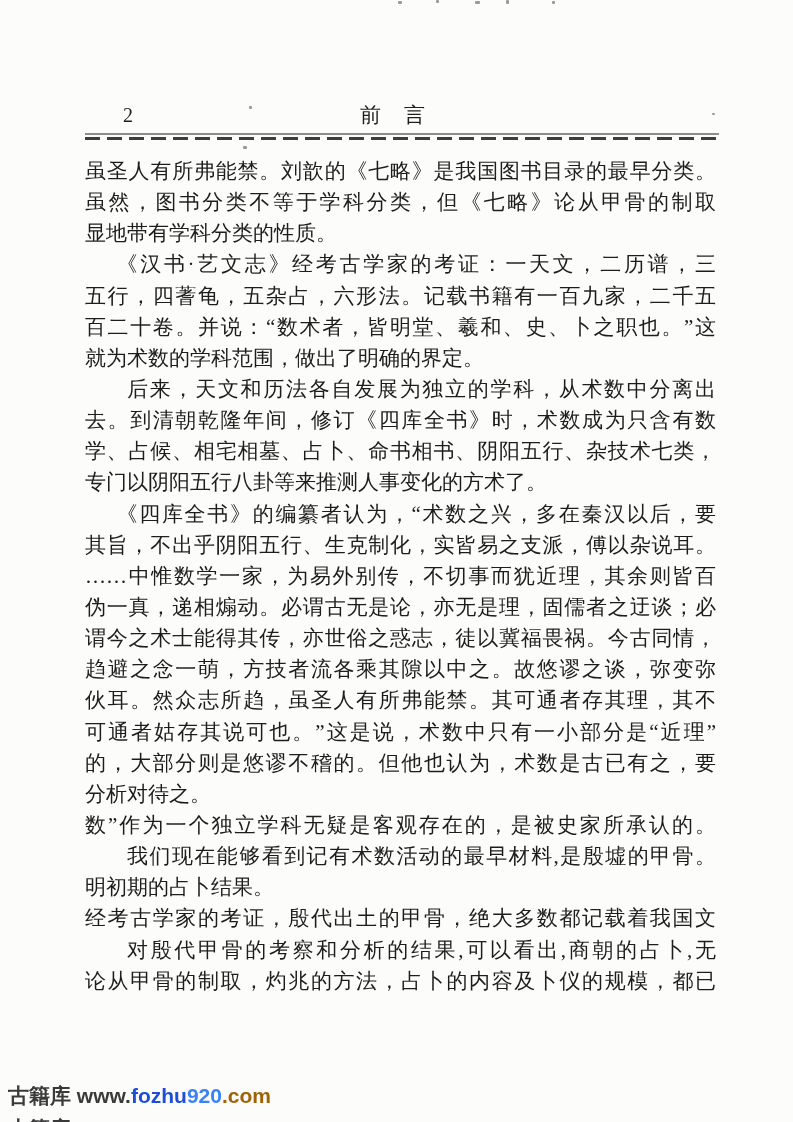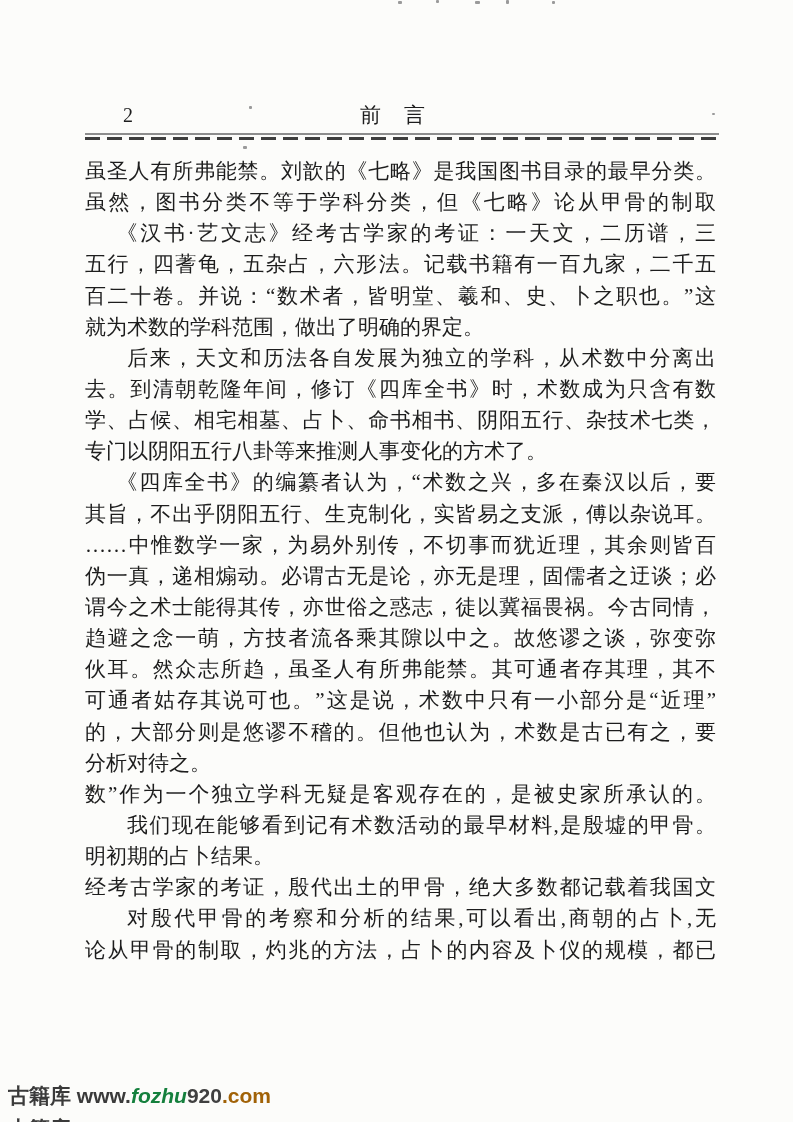--- a/index.html
+++ b/index.html
@@ -75,20 +75,21 @@
   </div>
 
   <div class="header-rule">
     <div class="rule-solid"></div>
     <div class="rule-dash"></div>
   </div>
 
   <div class="body-text">
       <div class="line fill">虽圣人有所弗能禁。刘歆的《七略》是我国图书目录的最早分类。</div>
       <div class="line fill">虽然，图书分类不等于学科分类，但《七略》论从甲骨的制取</div>
+      <div class="line">显地带有学科分类的性质。</div>
       <div class="line fill indent-15">《汉书·艺文志》经考古学家的考证：一天文，二历谱，三</div>
       <div class="line fill">五行，四蓍龟，五杂占，六形法。记载书籍有一百九家，二千五</div>
       <div class="line fill">百二十卷。并说：“数术者，皆明堂、羲和、史、卜之职也。”这</div>
       <div class="line">就为术数的学科范围，做出了明确的界定。</div>
       <div class="line fill indent-2">后来，天文和历法各自发展为独立的学科，从术数中分离出</div>
       <div class="line fill">去。到清朝乾隆年间，修订《四库全书》时，术数成为只含有数</div>
       <div class="line fill">学、占候、相宅相墓、占卜、命书相书、阴阳五行、杂技术七类，</div>
       <div class="line">专门以阴阳五行八卦等来推测人事变化的方术了。</div>
       <div class="line fill indent-15">《四库全书》的编纂者认为，“术数之兴，多在秦汉以后，要</div>
       <div class="line fill">其旨，不出乎阴阳五行、生克制化，实皆易之支派，傅以杂说耳。</div>
@@ -102,21 +103,21 @@
       <div class="line">分析对待之。</div>
       <div class="line fill">数”作为一个独立学科无疑是客观存在的，是被史家所承认的。</div>
       <div class="line fill indent-2">我们现在能够看到记有术数活动的最早材料,是殷墟的甲骨。</div>
       <div class="line">明初期的占卜结果。</div>
       <div class="line fill">经考古学家的考证，殷代出土的甲骨，绝大多数都记载着我国文</div>
       <div class="line fill indent-2">对殷代甲骨的考察和分析的结果,可以看出,商朝的占卜,无</div>
       <div class="line fill">论从甲骨的制取，灼兆的方法，占卜的内容及卜仪的规模，都已</div>
     </div>
 
   <div class="watermark">
-    <span style="color: rgb(58, 58, 58);">古籍库 www.</span><span style="color: #15803d; font-style: italic;">fozhu</span><span style="color: #404040;">920</span><span style="color: #a16207;">.com</span>
+    <span style="color: rgb(58, 58, 58);">古籍库 www.</span><span style="color: #1d4ed8;">fozhu</span><span style="color: #3b82f6;">920</span><span style="color: #a16207;">.com</span>
   </div>
 
   <div class="watermark watermark-sliver">
     <span style="color: rgb(58, 58, 58);">古籍库 www.</span>
   </div>
 
   <div class="speck s1"></div>
   <div class="speck s2"></div>
   <div class="speck s3"></div>
   <div class="speck s4"></div>

